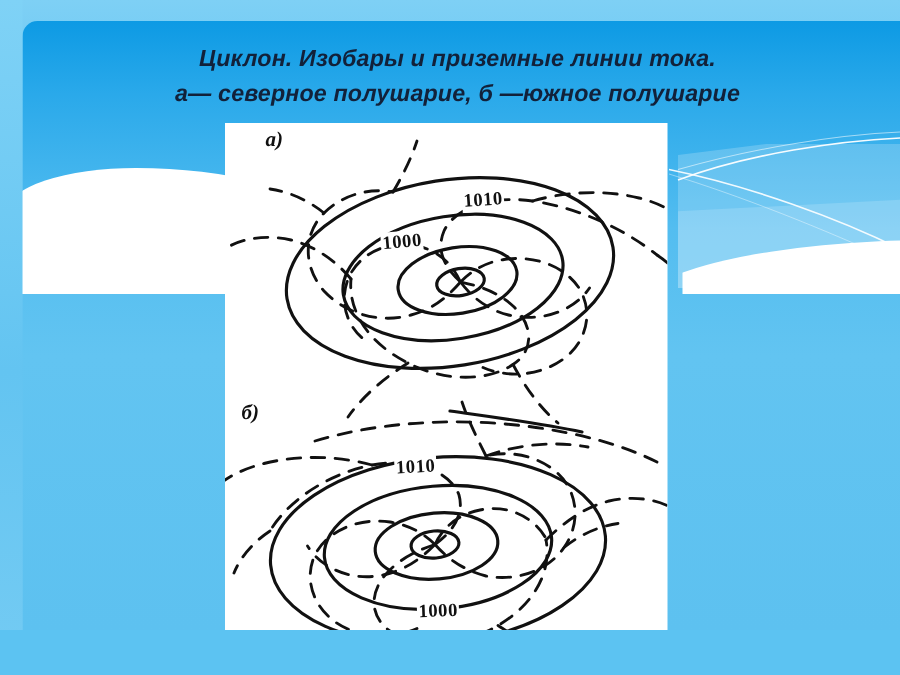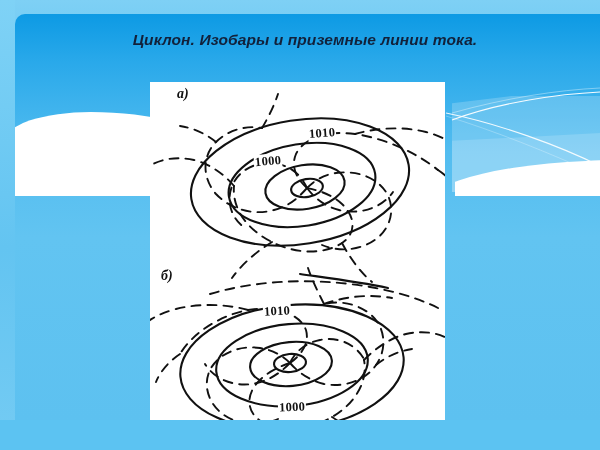--- a/index.html
+++ b/index.html
@@ -134,20 +134,21 @@
 
   <svg id="swooshes" viewBox="0 0 600 130">
     <path d="M452,40 C500,22 560,14 600,12" fill="none" stroke="#ffffff" stroke-width="1.1" opacity=".95"></path>
     <path d="M452,33 C505,18 558,10 600,8" fill="none" stroke="#ffffff" stroke-width=".7" opacity=".55"></path>
     <path d="M446,33 C500,44 560,66 600,86" fill="none" stroke="#ffffff" stroke-width="1.1" opacity=".9"></path>
     <path d="M446,36 C492,50 548,72 600,96" fill="none" stroke="#ffffff" stroke-width=".6" opacity=".45"></path>
   </svg>
 
   <div id="title">
     <span>Циклон. Изобары и приземные линии тока.</span>
+    <span class="l2">а— северное полушарие, б —южное полушарие</span>
   </div>
 
   <div id="figure">
 
     <svg width="295" height="368" viewBox="0 0 295 368">
       <defs>
 
         <g id="dummy"></g>
       </defs>
 

